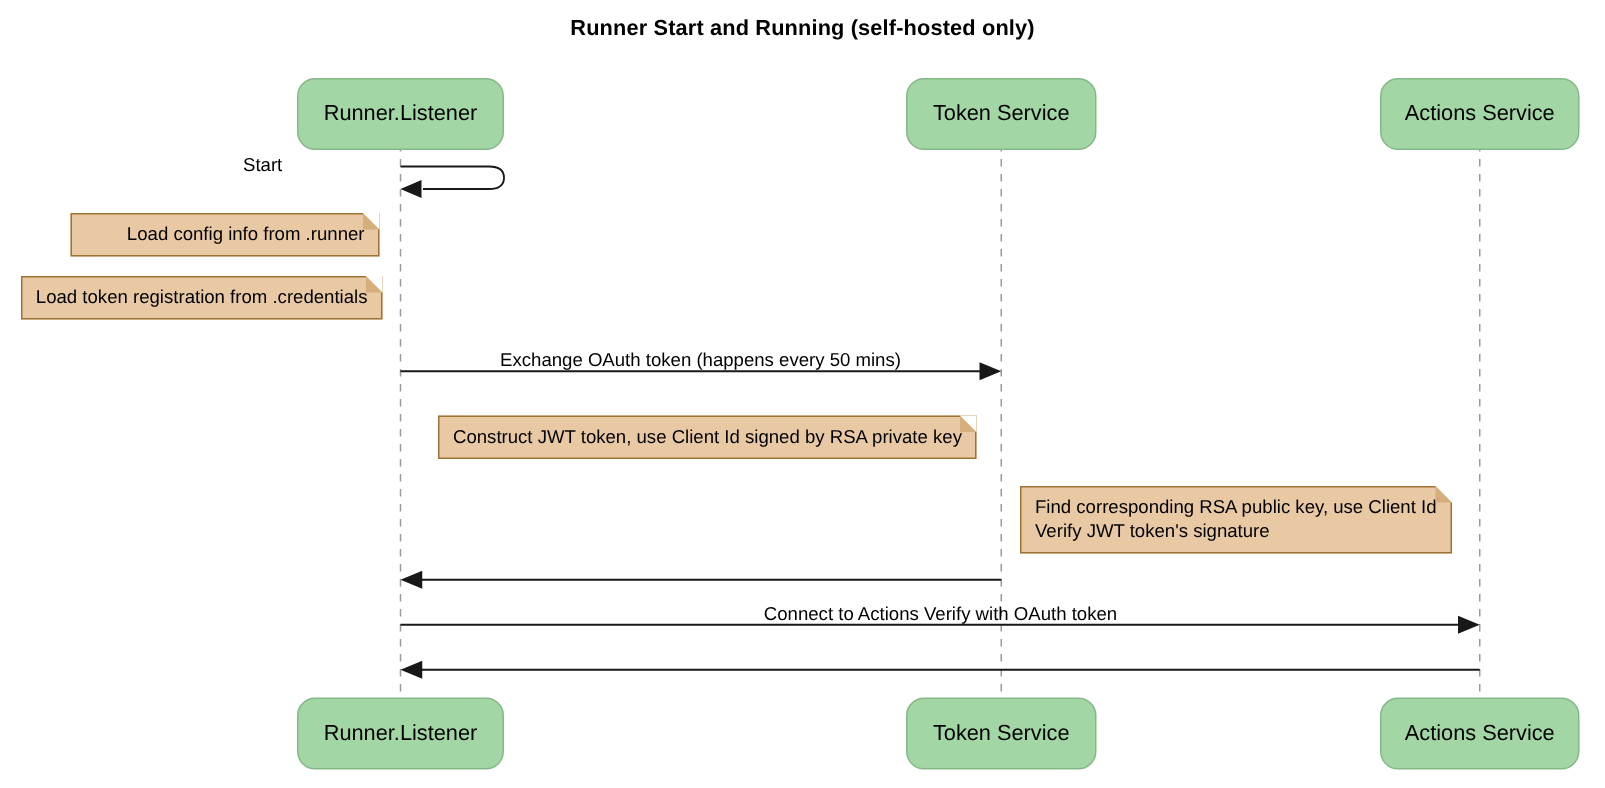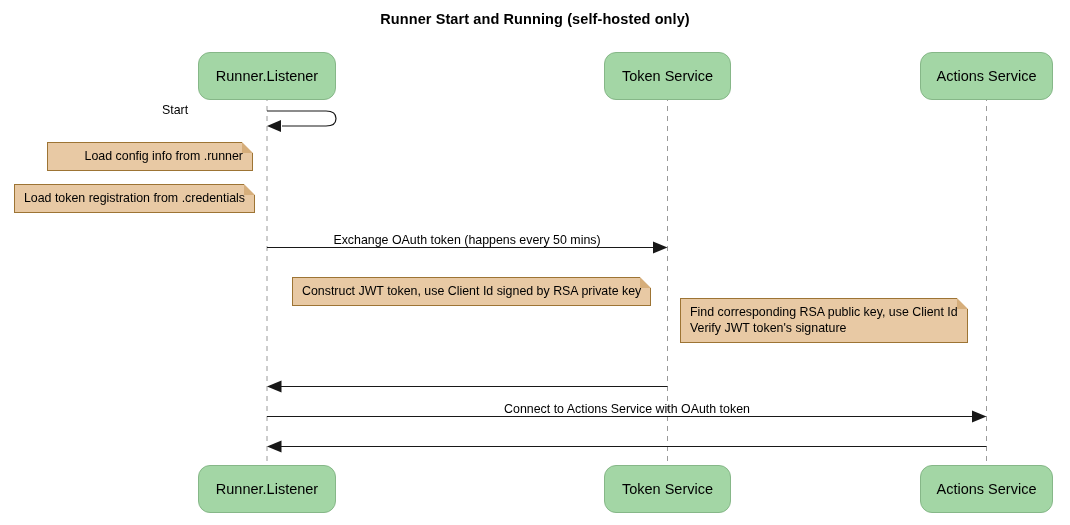--- a/index.html
+++ b/index.html
@@ -100,25 +100,25 @@
   </div>
   <div class="participant" style="left:920px;top:465px;width:133px;">
     <span>Actions Service</span>
   </div>
 
   <div class="msg-label right-align" style="left:162px;top:103px;width:100px;">Start</div>
 
   <div class="msg-label" style="left:267px;top:233px;width:400px;">Exchange OAuth token (happens every 50 mins)</div>
 
 
-  <div class="msg-label" style="left:267px;top:402px;width:720px;">Connect to Actions Service with OAuth token</div>
+  <div class="msg-label" style="left:267px;top:402px;width:720px;">Connect to Actions Verify with OAuth token</div>
 
 
   <div class="note anchor-right" style="right:817px;top:142px;padding-left:37px;">Load config info from .runner</div>
 
   <div class="note anchor-right" style="right:815px;top:184px;">Load token registration from .credentials</div>
 
   <div class="note" style="left:292px;top:265px;margin-top:12px;">Construct JWT token, use Client Id signed by RSA private key</div>
 
-  <div class="note" style="left:680px;top:298px;">Find corresponding RSA public key, use Client Id
+  <div class="note" style="left:680px;top:324px;">Find corresponding RSA public key, use Client Id
 Verify JWT token's signature</div>
 
 </div>
 
 </body></html>

